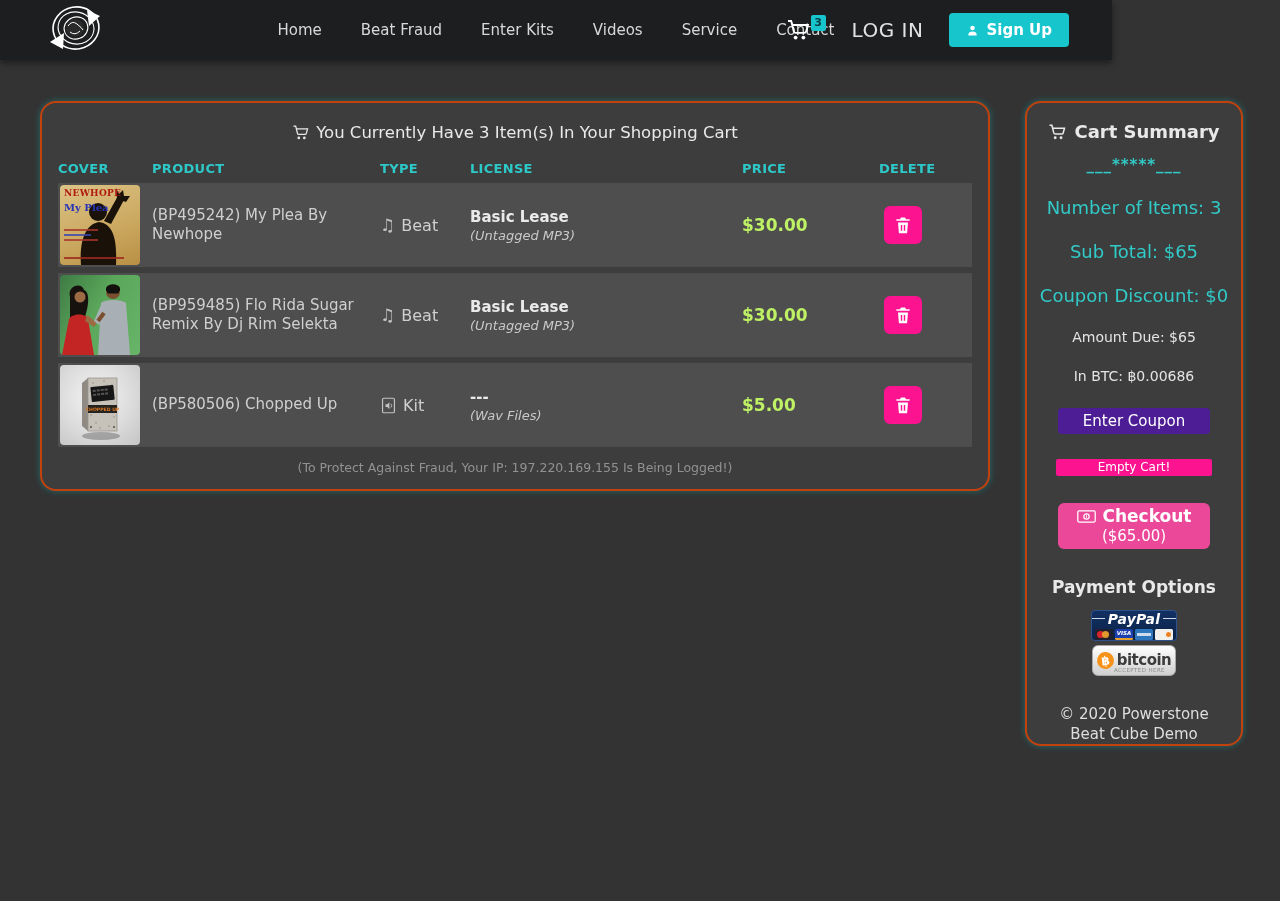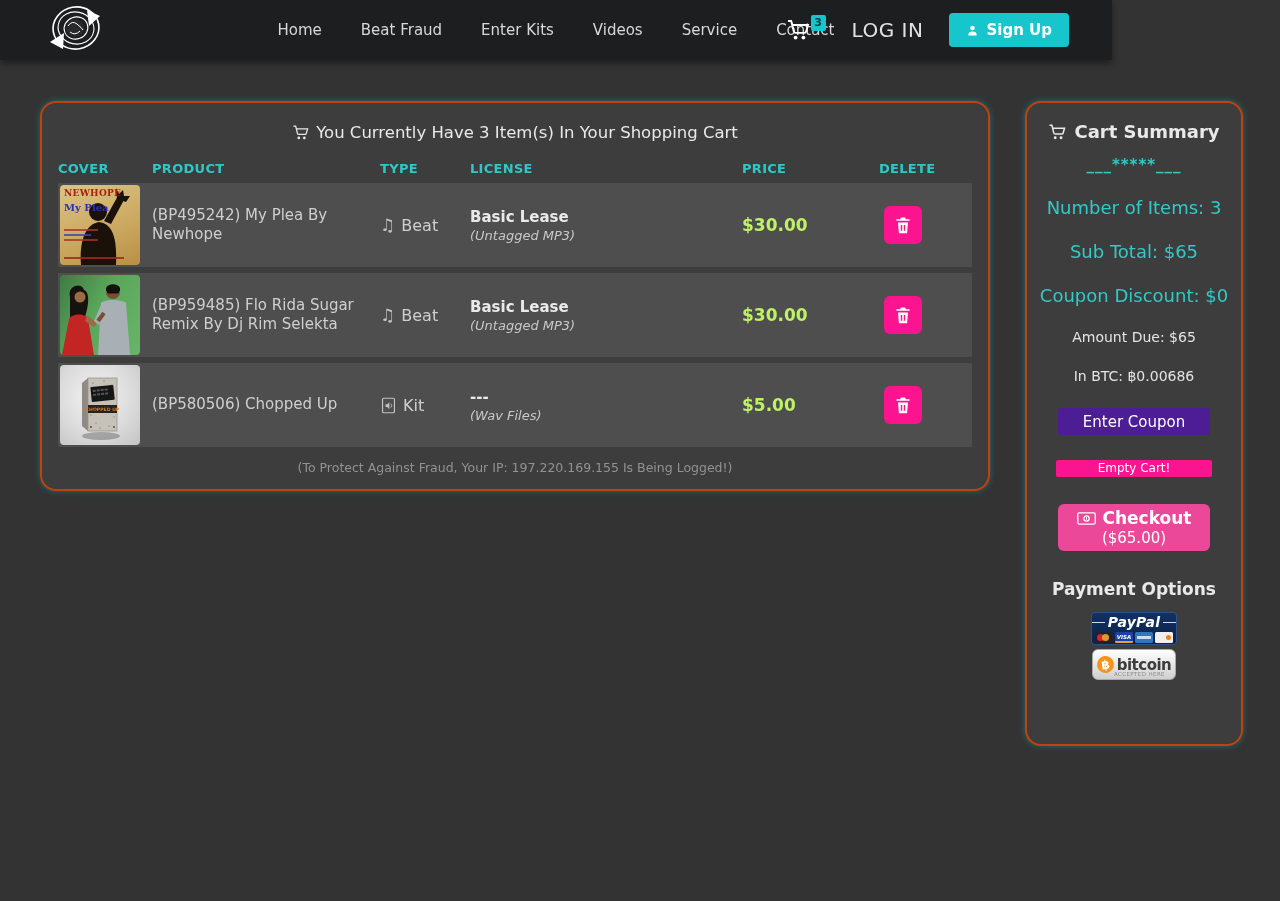--- a/index.html
+++ b/index.html
@@ -433,15 +433,16 @@
           </span>
       </div>
     </div>
 
     <div class="bitcoin-badge">
       <span class="btc-circle">฿</span>
       <span class="btc-word">bitcoin</span>
       <span class="btc-sub">ACCEPTED HERE</span>
     </div>
 
+    <div class="copyright">© 2020 Powerstone Beat Cube Demo</div>
   </aside>
 
 </div>
 
 </body></html>

